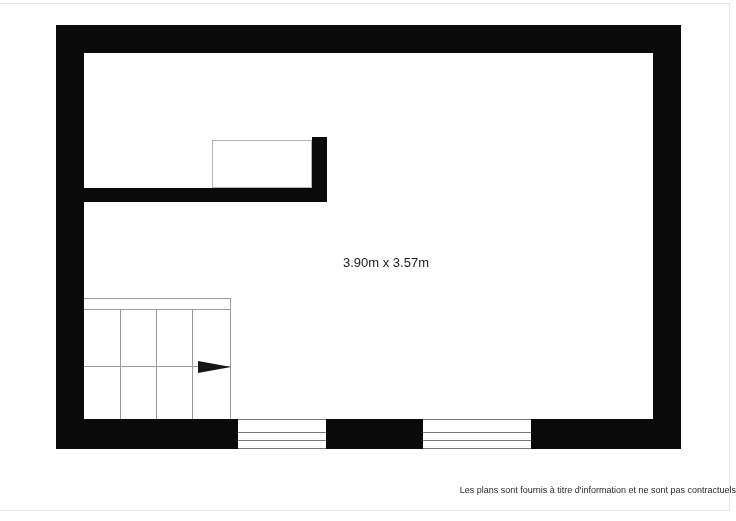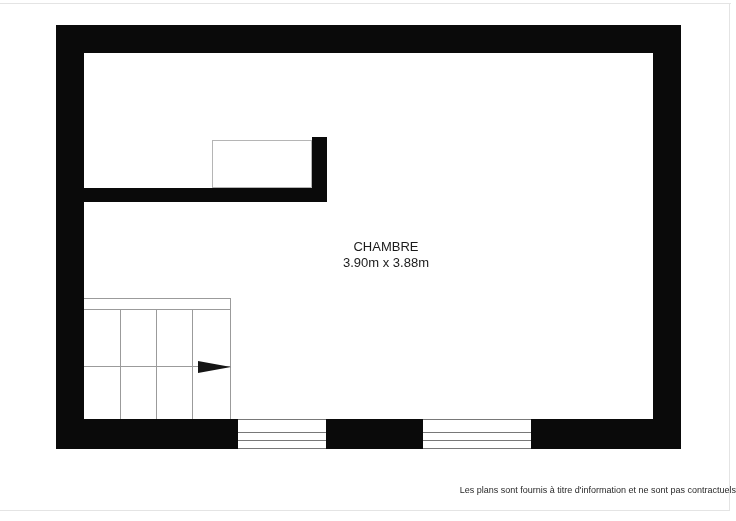--- a/index.html
+++ b/index.html
@@ -119,18 +119,17 @@
     <div class="sline sline-h sline-h1"></div>
     <div class="sline sline-h sline-h2"></div>
     <div class="sline sline-h sline-h3"></div>
     <div class="sline sline-v sline-v1"></div>
     <div class="sline sline-v sline-v2"></div>
     <div class="sline sline-v sline-v3"></div>
     <div class="sline sline-vr"></div>
   </div>
   <div class="stairs-arrow"></div>
 
-  <div class="room-label">CHAMBRE</div>
-  <div class="room-dimensions">3.90m x 3.88m</div>
+  <div class="room-dimensions">3.90m x 3.57m</div>
 
   <div class="disclaimer">Les plans sont fournis à titre d'information et ne sont pas contractuels</div>
 
 </div>
 
 </body></html>

